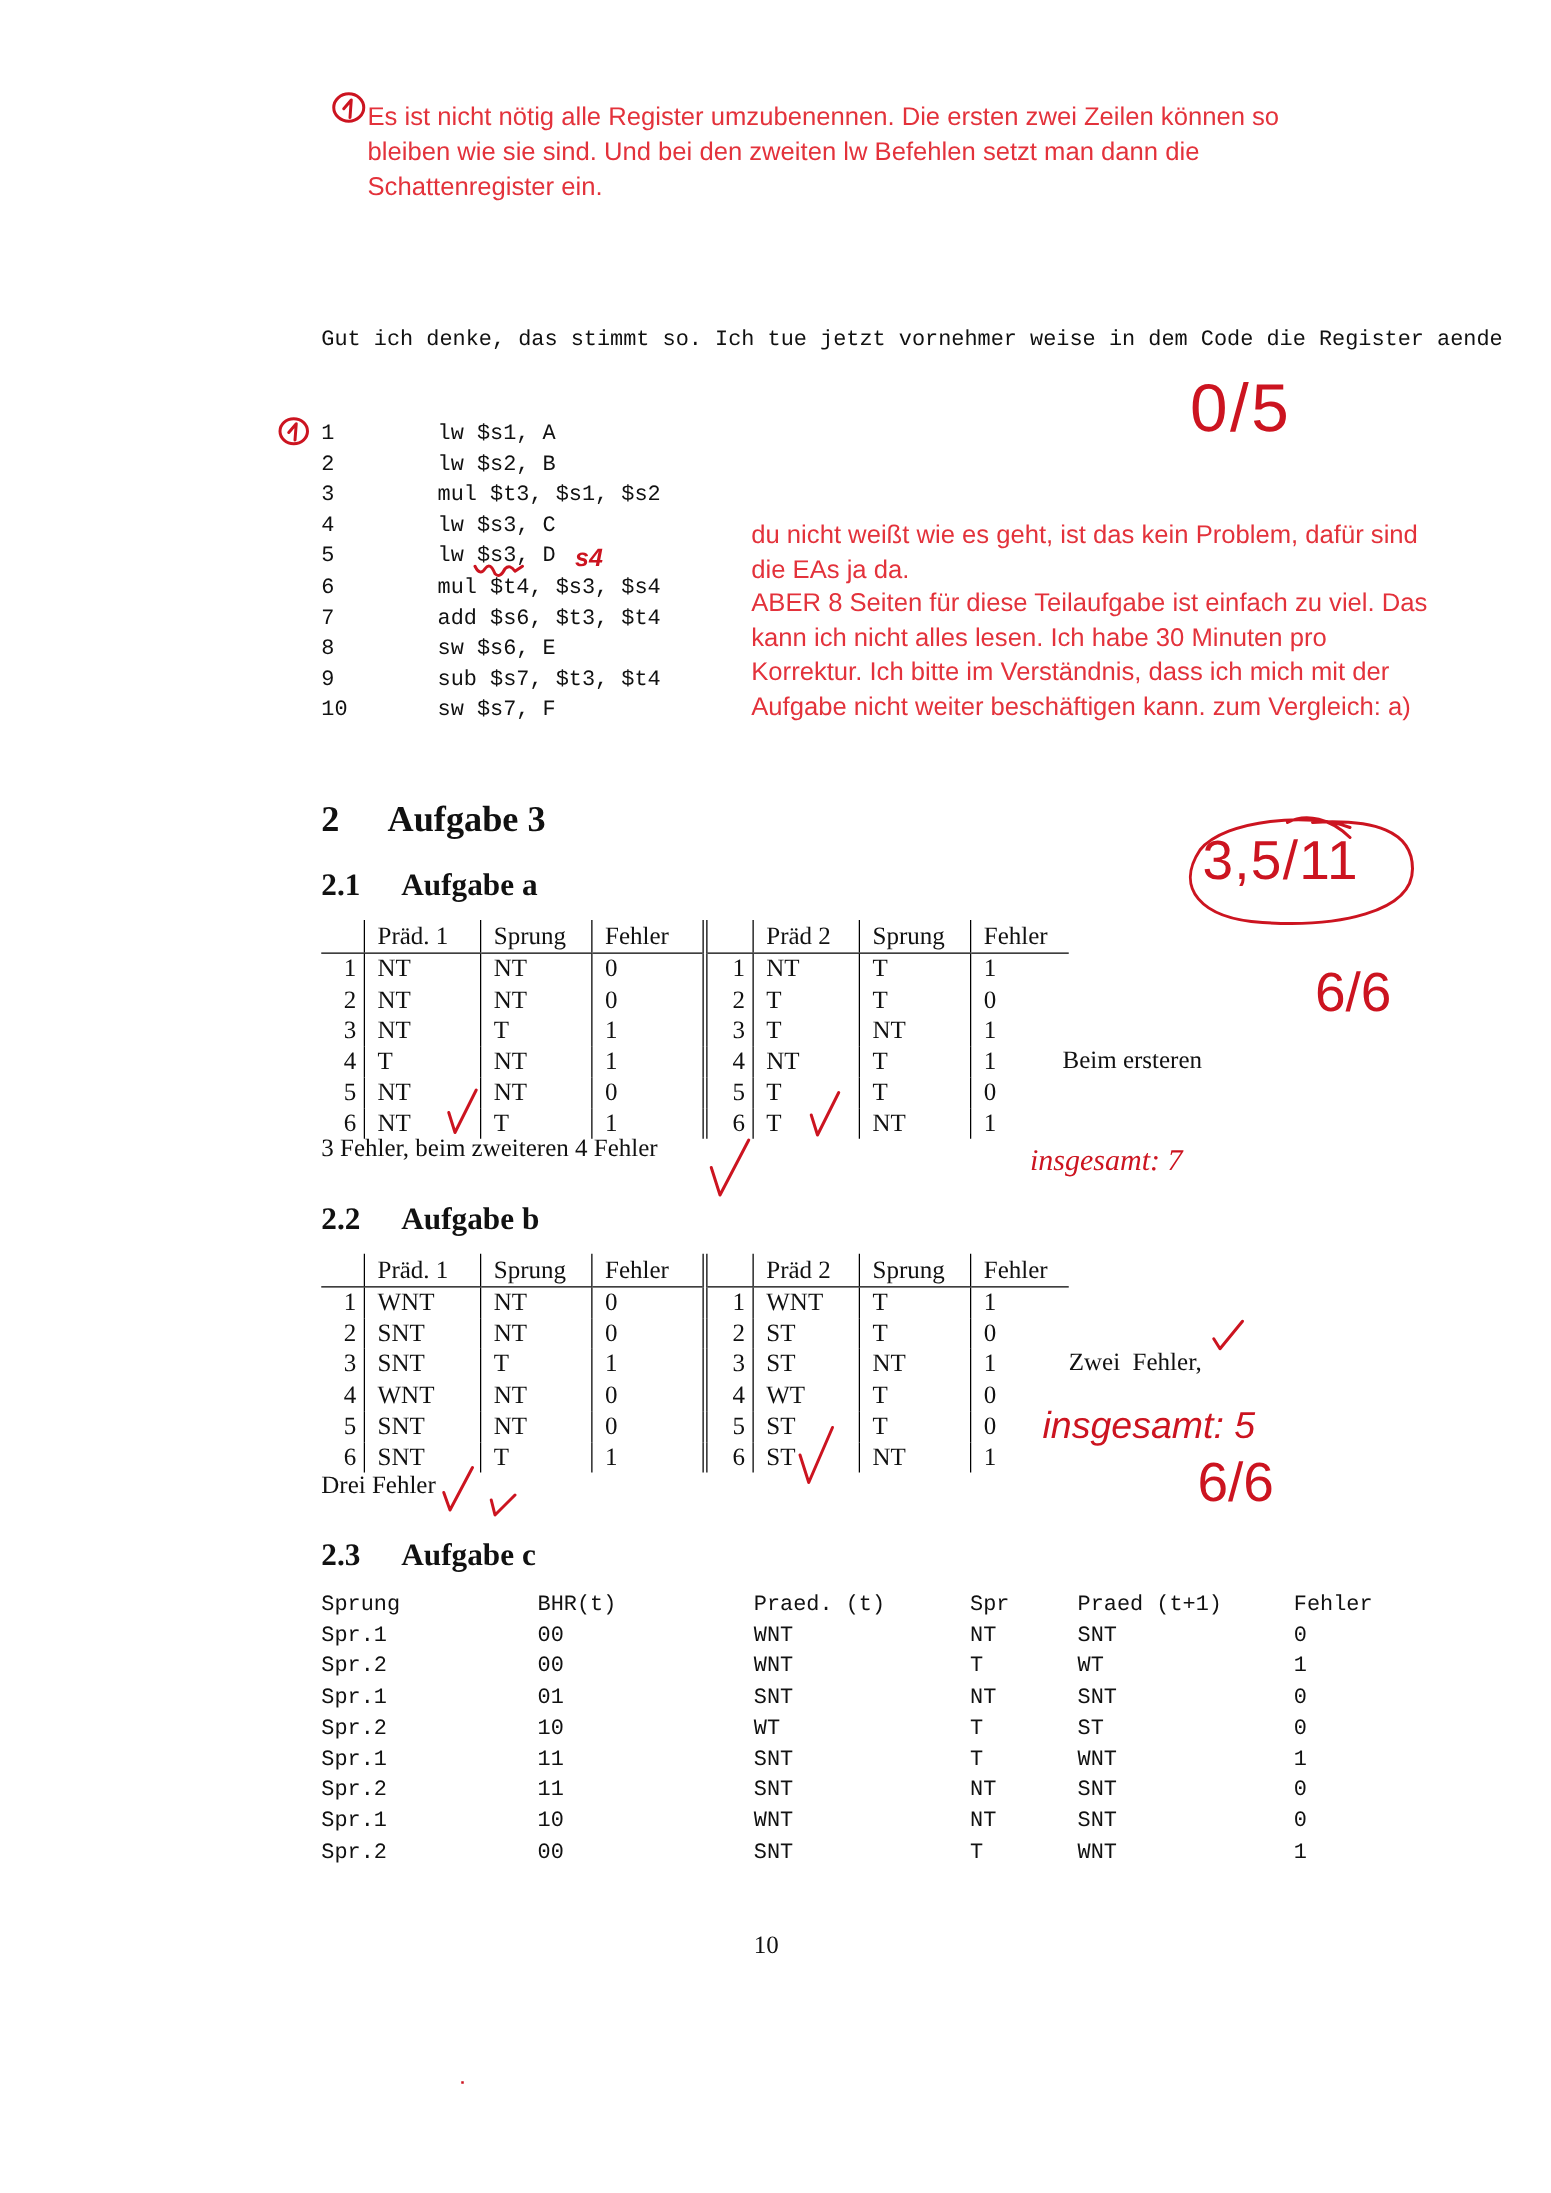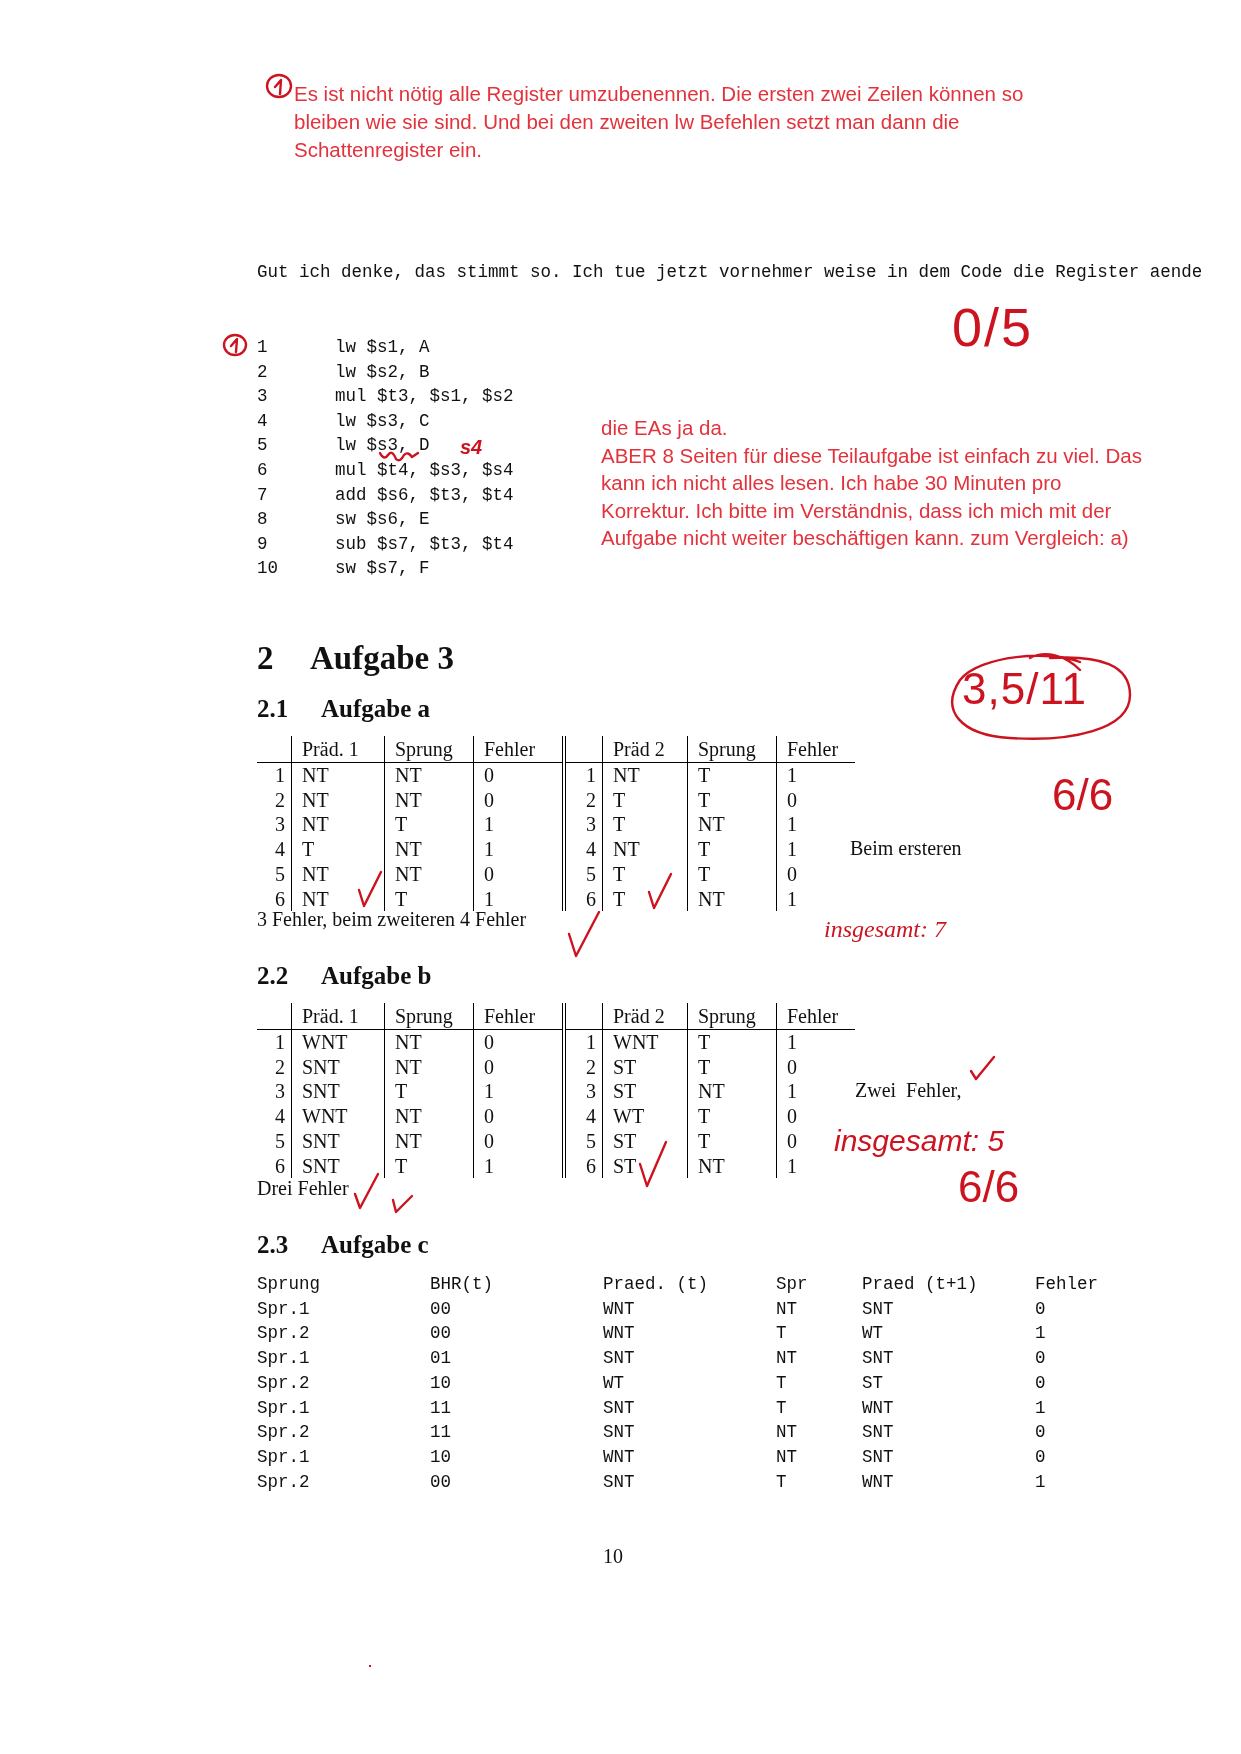--- a/index.html
+++ b/index.html
@@ -3,22 +3,22 @@
   <meta charset="utf-8">
   <style>
     html, body { margin: 0; padding: 0; background: #ffffff; }
     body { width: 1241px; height: 1754px; position: relative; overflow: hidden; font-family: "DejaVu Serif", serif; color: #111; }
     .abs { position: absolute; }
     .note { font-family: "Liberation Sans", sans-serif; font-size: 20.5px; line-height: 28px; color: #e3323b; white-space: nowrap; }
     .mono { font-family: "Liberation Mono", monospace; font-size: 17.5px; white-space: nowrap; }
     .hand { font-family: "Liberation Sans", sans-serif; color: #cc1420; font-style: italic; white-space: nowrap; }
     .code-line { position: absolute; height: 25px; line-height: 25px; }
     .code-num { position: absolute; left: 0; }
-    .code-txt { position: absolute; left: 78px; }
-    h2.sec { position: absolute; margin: 0; font-family: "Liberation Serif", serif; font-weight: bold; font-size: 33px; }
+    .code-txt { position: absolute; left: 93px; }
+    h2.sec { position: absolute; margin: 0; font-family: "Liberation Serif", serif; font-weight: bold; font-size: 29px; }
     h3.sub { position: absolute; margin: 0; font-family: "Liberation Serif", serif; font-weight: bold; font-size: 25px; }
     .secnum { display: inline-block; width: 53px; }
     .subnum { display: inline-block; width: 64px; }
 
     table.pt { position: absolute; border-collapse: collapse; font-family: "Liberation Serif", serif; font-size: 20px; }
     table.pt td, table.pt th { padding: 0 8px 0 10px; height: 24.7px; line-height: 24.7px; font-weight: normal; text-align: left; white-space: nowrap; }
     table.pt th { border-bottom: 1.6px solid #000; height: 26px; }
     table.pt td.n, table.pt th.n { text-align: right; padding: 0 6px 0 6px; }
     table.pt .vl { border-left: 1.4px solid #000; }
     table.pt .dl { border-left: 4px double #000; }
@@ -93,20 +93,21 @@
       <span class="code-txt">sw $s7, F</span>
     </div>
 </div>
 
 <svg class="mark" style="left:378px;top:449px;" width="45" height="16">
   <path d="M2 4 Q6 12 10 6 Q14 0 18 10 Q22 14 26 6 Q30 2 34 8 L40 4"></path>
 </svg>
 <div class="abs hand" style="left:460px;top:436px;font-size:20px;font-weight:bold;">s4</div>
 
 <div class="abs note" style="left:601px;top:414px;line-height:27.6px;">
+  <div>du nicht weißt wie es geht, ist das kein Problem, dafür sind</div>
   <div>die EAs ja da.</div>
   <div>ABER 8 Seiten für diese Teilaufgabe ist einfach zu viel. Das</div>
   <div>kann ich nicht alles lesen. Ich habe 30 Minuten pro</div>
   <div>Korrektur. Ich bitte im Verständnis, dass ich mich mit der</div>
   <div>Aufgabe nicht weiter beschäftigen kann. zum Vergleich: a)</div>
 </div>
 
 <h2 class="sec" style="left:257px;top:640px;">
   <span class="secnum">2</span><span>Aufgabe 3</span>
 </h2>

